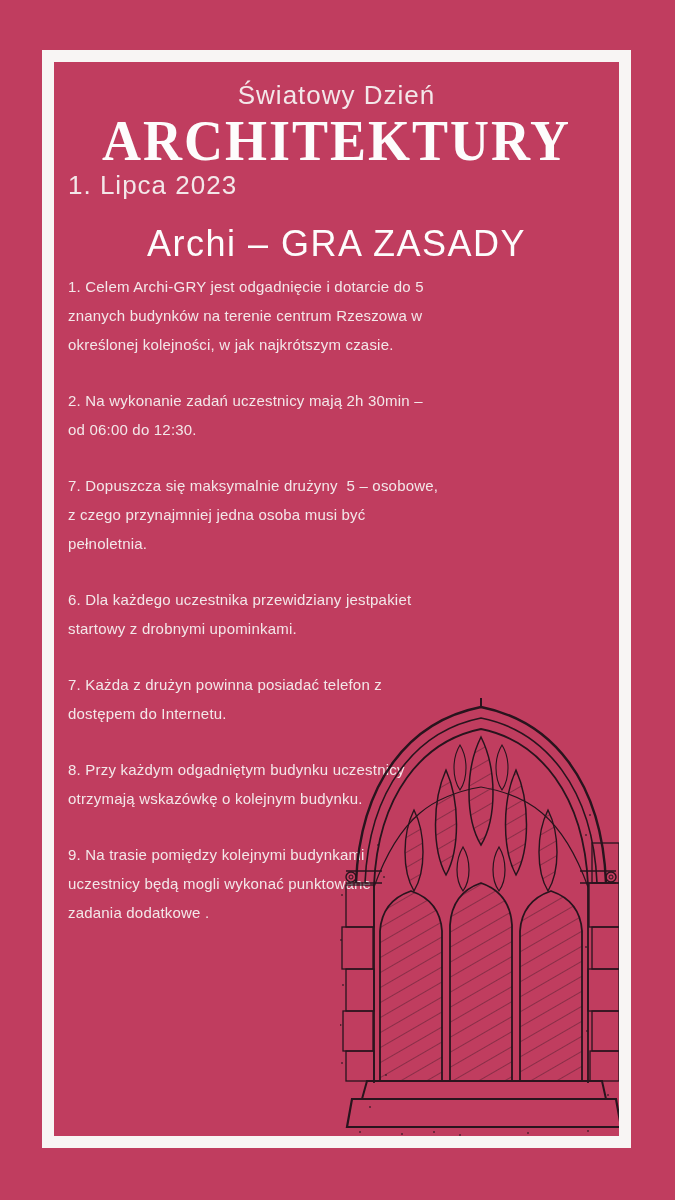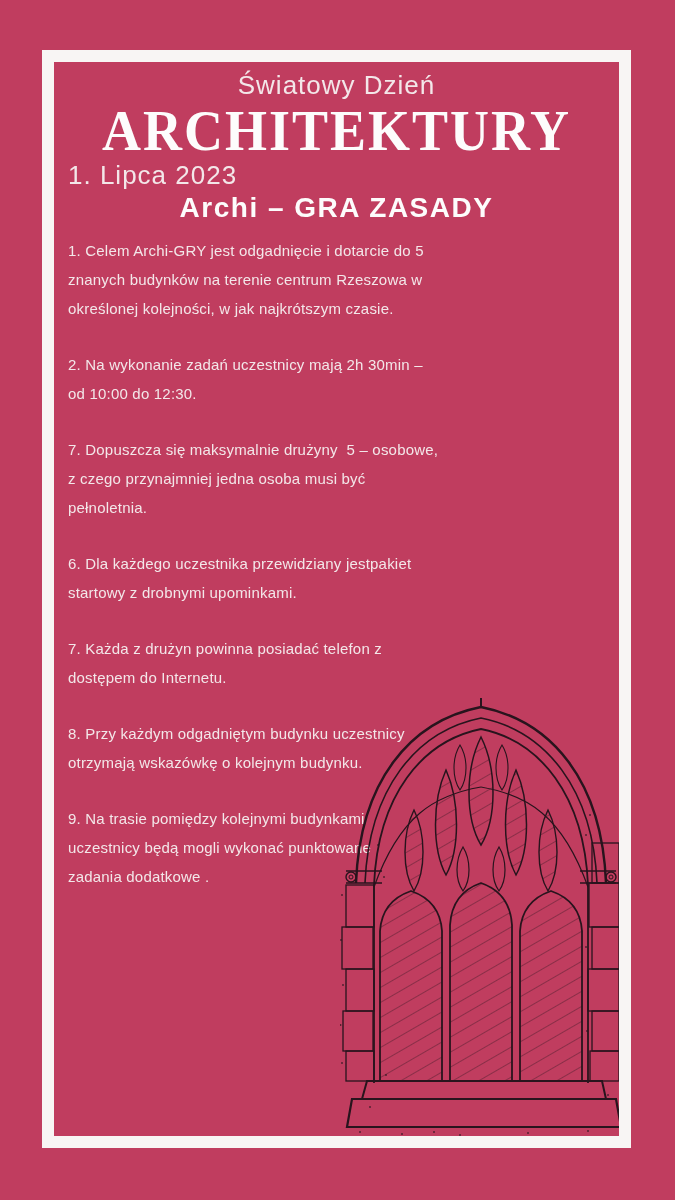--- a/index.html
+++ b/index.html
@@ -16,21 +16,21 @@
     font-family:"Liberation Sans","DejaVu Sans",sans-serif;
     position:relative;
   }
   .frame{
     position:absolute;left:42px;top:50px;width:589px;height:1098px;
     border:12px solid var(--frame);
   }
   .panel{
     position:relative;width:100%;height:100%;
     overflow:hidden;
-    padding:0 14px;
+    padding:10px 14px;
     text-align:left;
   }
   .kicker{
     margin-top:8px;
     text-align:center;
     font-size:26px;line-height:30px;
     letter-spacing:1px;
     color:var(--text);
     font-weight:400;
   }
@@ -43,25 +43,25 @@
     color:var(--title);
     transform:scaleY(1.04);
     transform-origin:top center;
   }
   .date{
     font-size:26px;line-height:30px;
     letter-spacing:1px;
     color:var(--text);
   }
   .rules-heading{
-    margin-bottom:10px;
+    margin-top:26px;margin-bottom:10px;
     text-align:center;
-    font-size:28px;line-height:36px;
+    font-size:36px;line-height:36px;
     letter-spacing:1.5px;
-    font-weight:700;
+    font-weight:400;
     color:var(--title);
   }
   .rule{
     position:relative;z-index:1;
     white-space:pre-wrap;
     font-size:15px;line-height:29px;
     letter-spacing:0.2px;
     color:var(--text);
     margin-bottom:27px;
   }
@@ -82,21 +82,21 @@
     <div class="kicker">Światowy Dzień</div>
     <h1 class="title">ARCHITEKTURY</h1>
     <div class="date">1. Lipca 2023</div>
 
     <h2 class="rules-heading">Archi – GRA ZASADY</h2>
 
     <p class="rule">1. Celem Archi-GRY jest odgadnięcie i dotarcie do 5
 znanych budynków na terenie centrum Rzeszowa w
 określonej kolejności, w jak najkrótszym czasie.</p>
     <p class="rule">2. Na wykonanie zadań uczestnicy mają 2h 30min –
-od 10:00 do 12:30.</p>
+od 06:00 do 12:30.</p>
     <p class="rule">7. Dopuszcza się maksymalnie drużyny  5 – osobowe,
 z czego przynajmniej jedna osoba musi być
 pełnoletnia.</p>
     <p class="rule">6. Dla każdego uczestnika przewidziany jestpakiet
 startowy z drobnymi upominkami.</p>
     <p class="rule">7. Każda z drużyn powinna posiadać telefon z
 dostępem do Internetu.</p>
     <p class="rule">8. Przy każdym odgadniętym budynku uczestnicy
 otrzymają wskazówkę o kolejnym budynku.</p>
     <p class="rule">9. Na trasie pomiędzy kolejnymi budynkami

